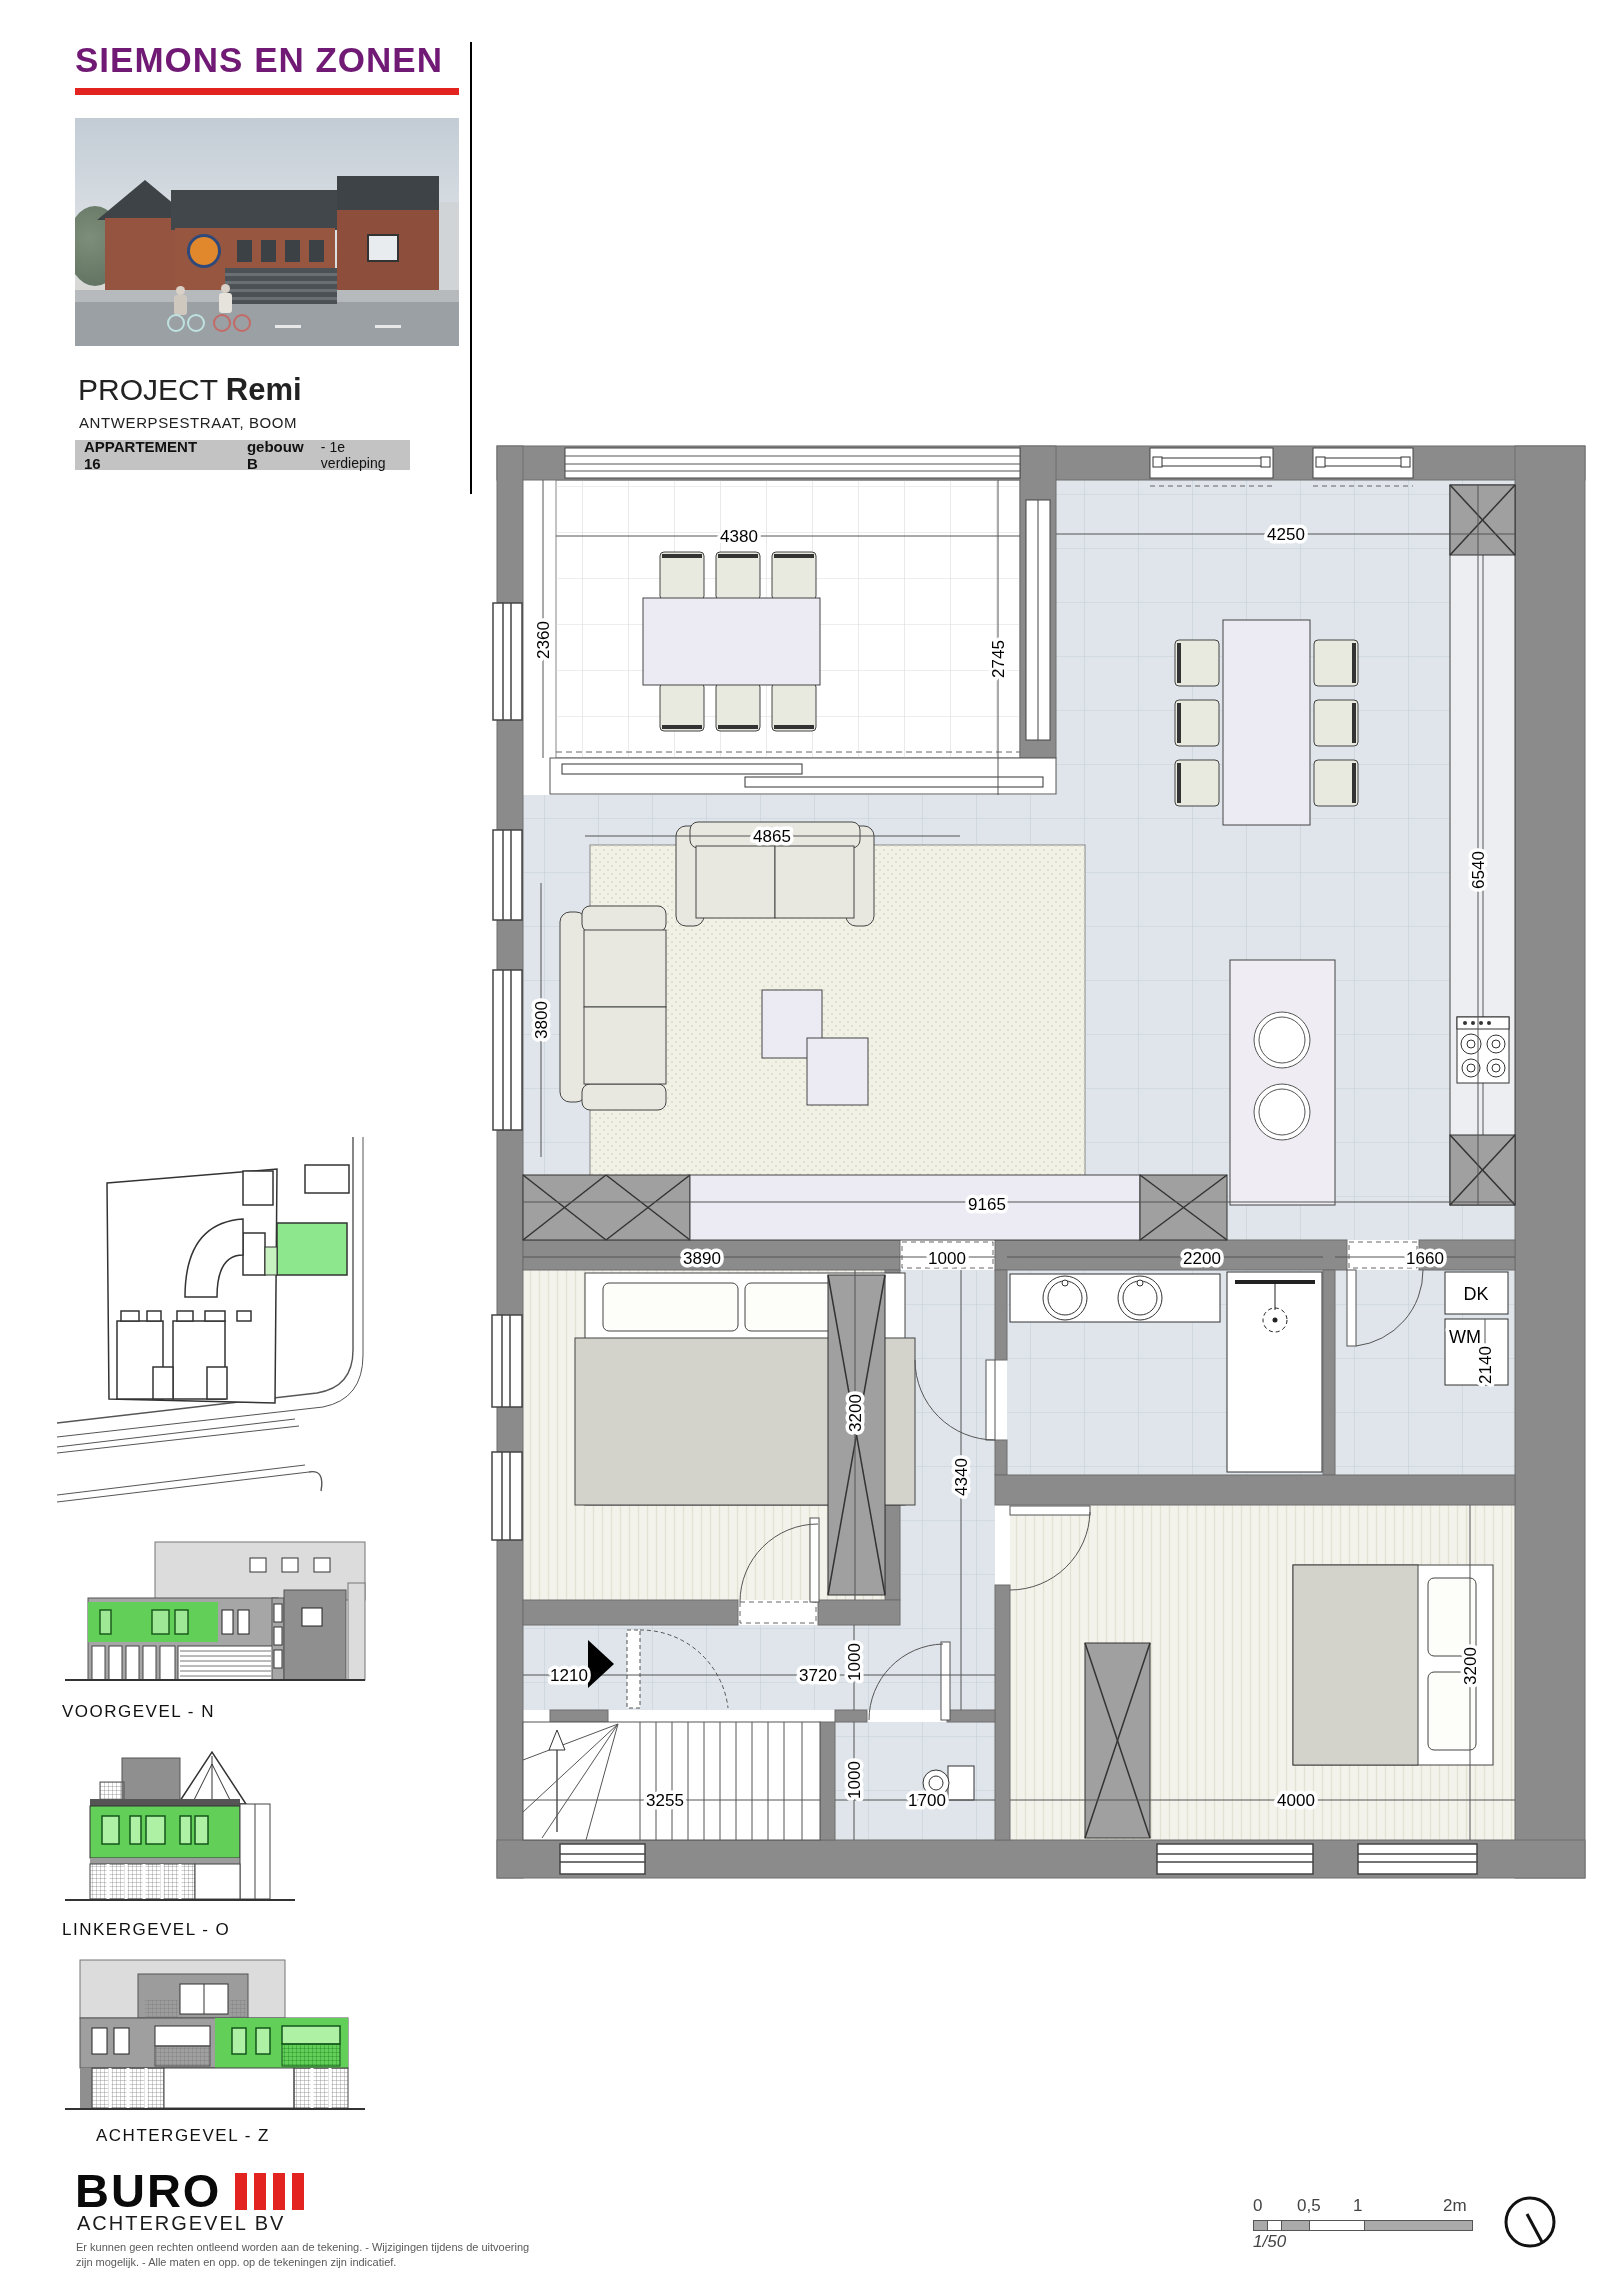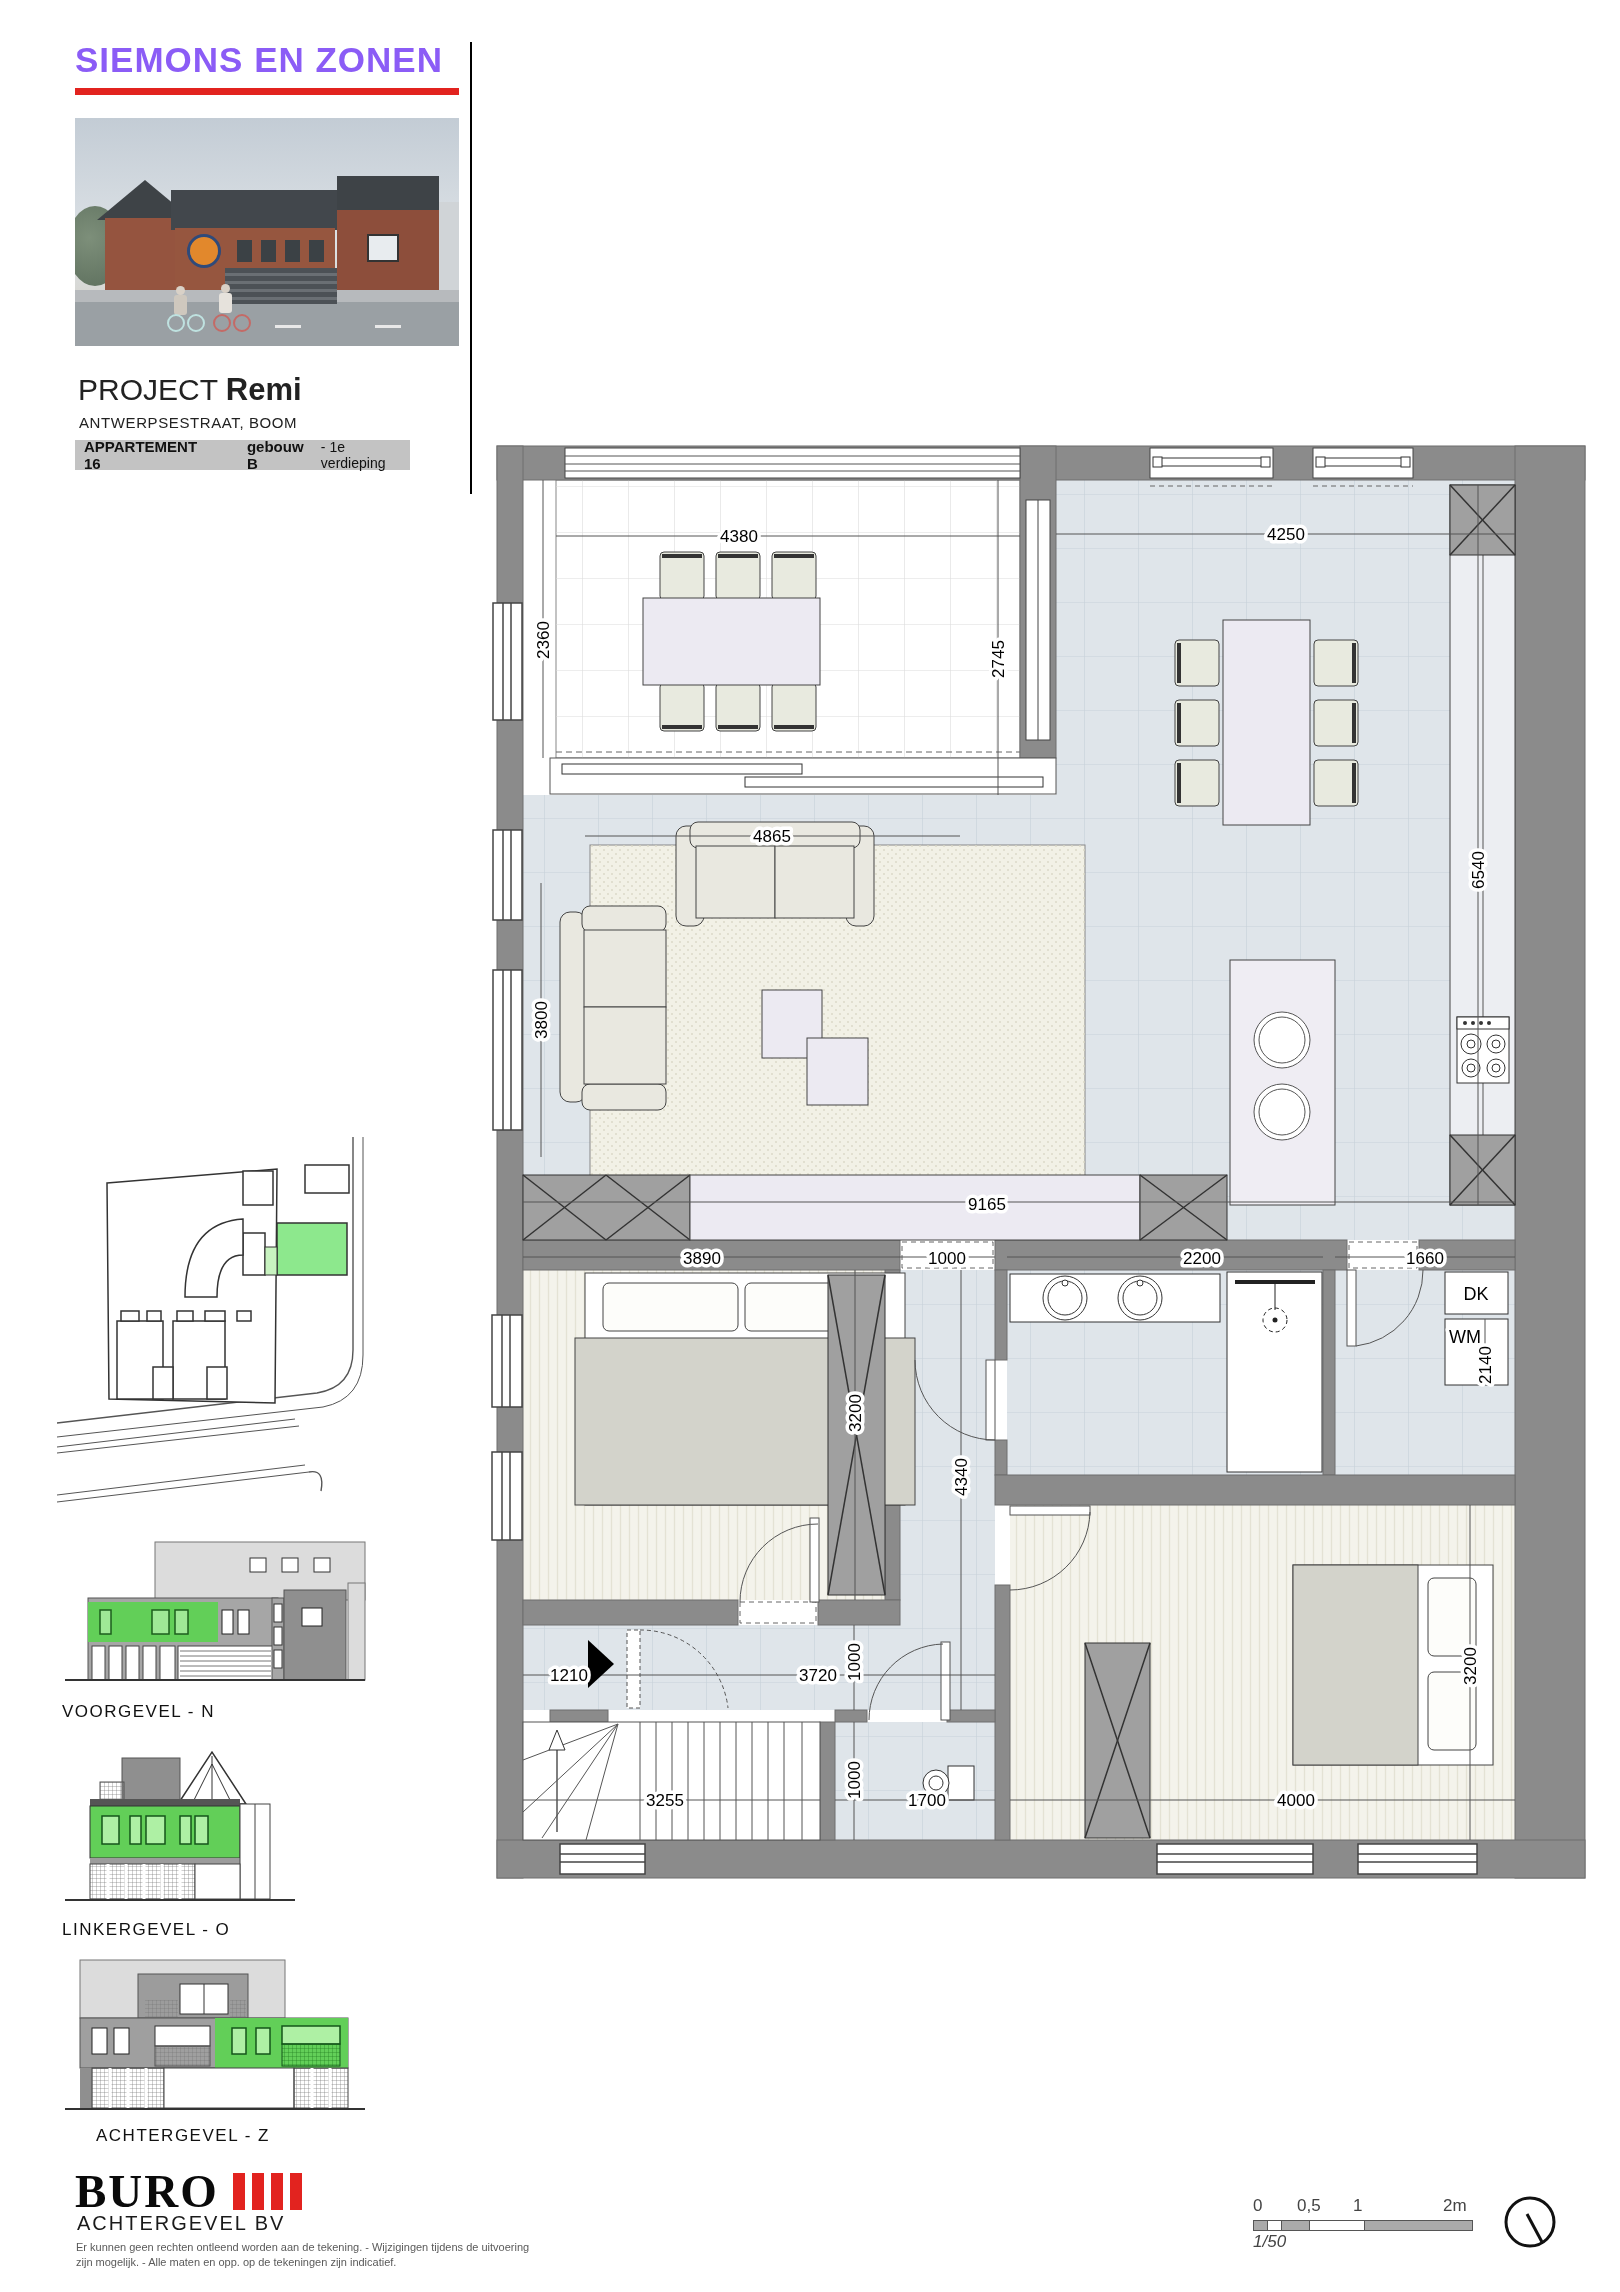--- a/index.html
+++ b/index.html
@@ -1,19 +1,19 @@
 <!DOCTYPE html>
 <html><head>
 <meta charset="utf-8">
 <style>
   html,body{margin:0;padding:0;background:#ffffff;}
   body{width:1620px;height:2292px;position:relative;font-family:"Liberation Sans",sans-serif;color:#111;overflow:hidden;}
   .abs{position:absolute;}
   
-  .company{left:75px;top:40px;font-size:35px;font-weight:700;letter-spacing:1px;color:#8b5cf6;white-space:nowrap;}
+  .company{left:75px;top:40px;font-size:35px;font-weight:700;letter-spacing:1px;color:#701a75;white-space:nowrap;}
   .redrule{left:75px;top:88px;width:384px;height:7px;background:#e2231f;}
   .vrule{left:470px;top:42px;width:2px;height:452px;background:#000;}
   .photo{left:75px;top:118px;width:384px;height:228px;background:linear-gradient(180deg,#c3ccd5 0%,#dde2e6 55%,#d6d6d2 78%,#cfcfcb 100%);overflow:hidden;}
   .photo div{position:absolute;}
   .p-road{left:0;bottom:0;width:100%;height:44px;background:#9aa0a4;}
   .p-walk{left:0;bottom:44px;width:100%;height:12px;background:#b7babd;}
   .p-dash{bottom:18px;height:3px;background:#e8e8e8;width:26px;}
   .p-roofL{left:22px;top:62px;width:0;height:0;border-left:48px solid transparent;border-right:48px solid transparent;border-bottom:40px solid #3e4347;}
   .p-blkL{left:30px;top:100px;width:80px;height:86px;background:#95543f;}
   .p-roofC{left:96px;top:72px;width:168px;height:40px;background:#42474c;}
@@ -38,21 +38,21 @@
   .project b{font-size:31px;}
   .address{left:79px;top:414px;font-size:15px;letter-spacing:.6px;color:#222;}
   .banner{left:75px;top:440px;width:335px;height:30px;background:#c3c3c3;display:flex;align-items:center;font-size:15px;}
   .banner .ap{font-weight:700;margin-left:9px;}
   .banner .gb{font-weight:700;margin-left:34px;}
   .banner .fl{margin-left:5px;font-size:14px;}
   
   .elv-label{font-size:17px;letter-spacing:1.5px;color:#111;}
   
   .buro{left:75px;top:2172px;display:flex;align-items:flex-end;}
-  .buro .word{font-size:47px;font-weight:900;letter-spacing:2px;color:#0a0a0a;line-height:38px;font-family:Liberation Serif, serif;}
+  .buro .word{font-size:47px;font-weight:900;letter-spacing:2px;color:#0a0a0a;line-height:38px;}
   .buro .bars{display:flex;margin-left:14px;}
   .buro .bars i{display:block;width:12px;height:37px;background:#e2231f;margin-right:7px;}
   .burosub{left:77px;top:2212px;font-size:20px;letter-spacing:2px;color:#1a1a1a;}
   .disc{left:76px;top:2240px;font-size:11px;color:#5a5a5a;line-height:15px;}
   .scalebox{left:1253px;top:2196px;width:240px;height:60px;}
   .scalebox span{position:absolute;font-size:17px;color:#444;}
   .sb-bar{position:absolute;top:24px;left:0;width:218px;height:9px;border:1px solid #555;display:flex;}
   .sb-bar i{display:block;height:100%;}
   .ratio{top:36px;left:0;font-style:italic;}
   svg text.dim{font-family:"Liberation Sans",sans-serif;font-size:17px;fill:#000;paint-order:stroke;stroke:#ffffff;stroke-width:7px;stroke-linejoin:round;text-anchor:middle;}

